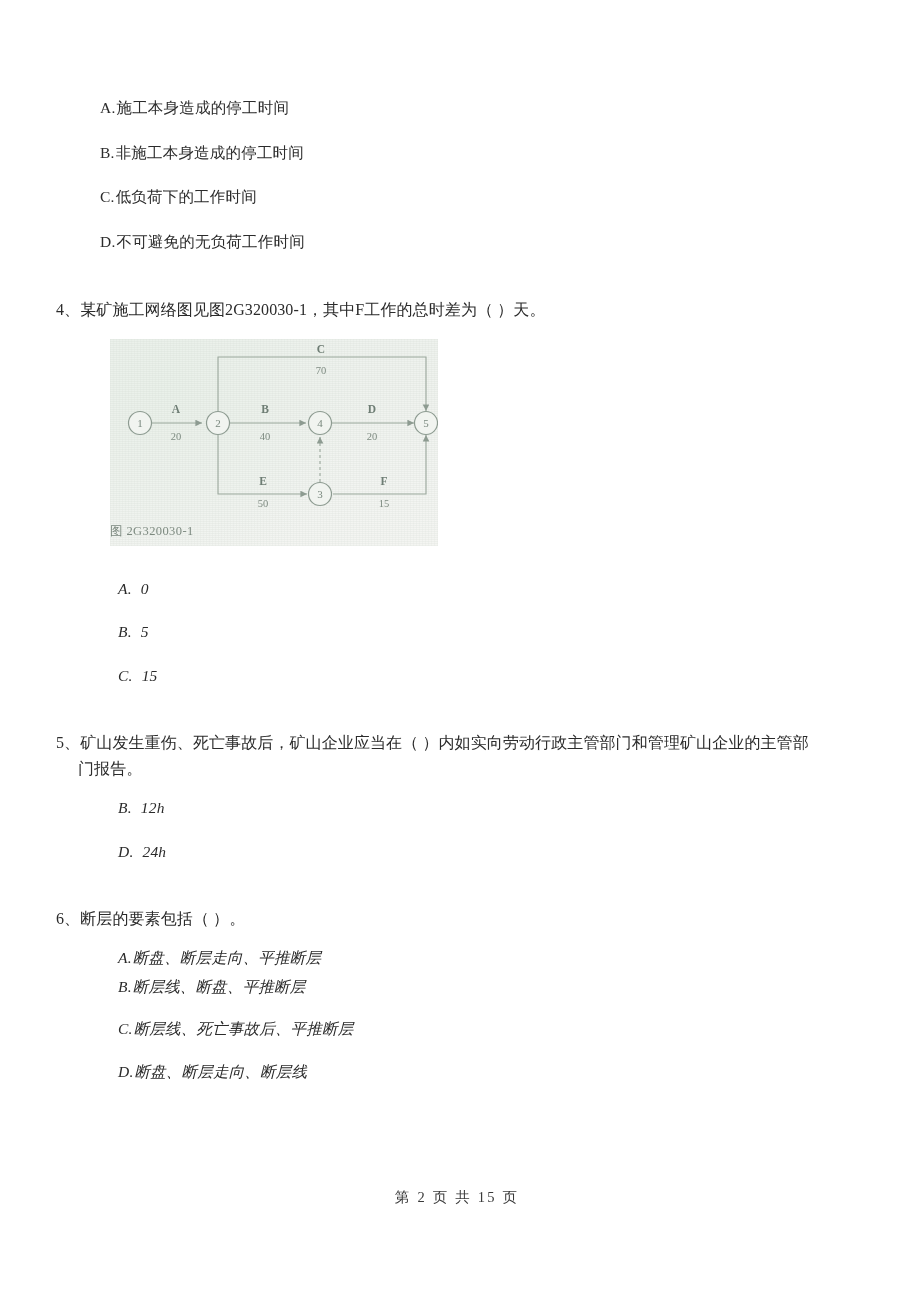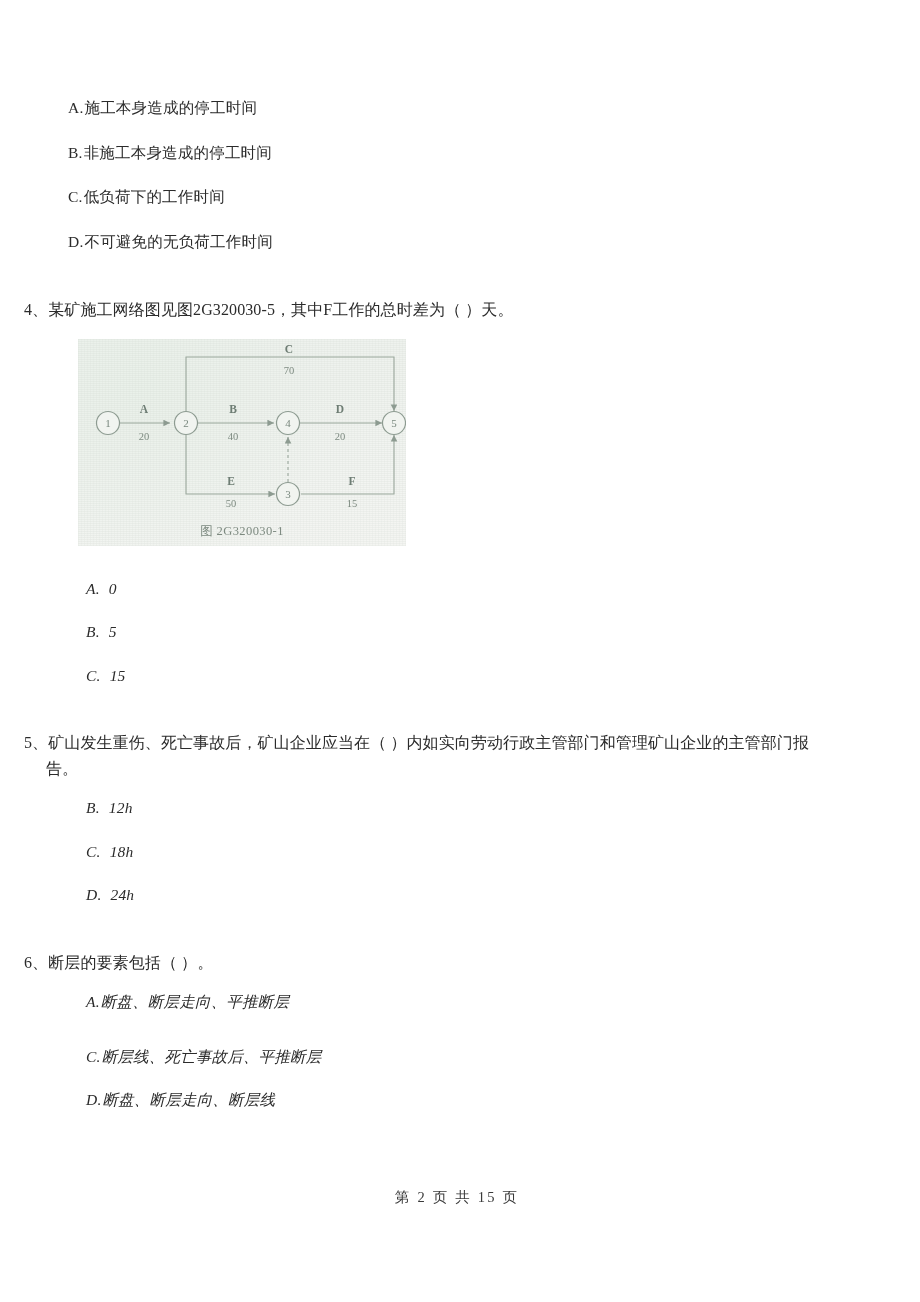--- a/index.html
+++ b/index.html
@@ -14,21 +14,21 @@
     font-family: "Liberation Serif", "DejaVu Serif", serif;
     color: #2b2b2b;
     overflow: hidden;
   }
   .page {
     position: absolute;
     left: 0; top: 0;
     width: 920px;
     height: 1302px;
     box-sizing: border-box;
-    padding: 100px 130px 0 68px;
+    padding: 100px 130px 0 100px;
   }
 
   
   .opt {
     font-size: 15.5px;
     line-height: 1;
     letter-spacing: 0.2px;
     margin: 0 0 29px 0;
     white-space: nowrap;
   }
@@ -75,21 +75,21 @@
     background-image:
       repeating-linear-gradient(0deg, rgba(190,200,190,.25) 0 1px, rgba(255,255,255,0) 1px 2px),
       repeating-linear-gradient(90deg, rgba(200,205,198,.20) 0 1px, rgba(255,255,255,0) 1px 3px);
     pointer-events: none;
   }
   .figure-svg { position: absolute; left: 0; top: 0; }
   .fig-caption {
     position: absolute;
     left: 0; right: 0;
     bottom: 6px;
-    text-align: center;
+    text-align: left;
     font-size: 12.5px;
     color: #7d8a80;
     letter-spacing: .4px;
     font-family: "Liberation Serif", serif;
   }
 
   
   .footer {
     position: absolute;
     left: 130px;
@@ -128,21 +128,21 @@
   <div>
     <p class="opt"><span class="lbl">A.</span><span>施工本身造成的停工时间</span></p>
     <p class="opt"><span class="lbl">B.</span><span>非施工本身造成的停工时间</span></p>
     <p class="opt"><span class="lbl">C.</span><span>低负荷下的工作时间</span></p>
     <p class="opt"><span class="lbl">D.</span><span>不可避免的无负荷工作时间</span></p>
   </div>
 
   <div class="spacer-b"></div>
 
   <div class="q-wrap">
-    <p class="qtext">4、某矿施工网络图见图2G320030-5，其中F工作的总时差为（      ）天。</p>
+    <p class="qtext">4、某矿施工网络图见图2G320030-1，其中F工作的总时差为（      ）天。</p>
   </div>
 
   <div class="figure-box">
     <div class="figure-noise"></div>
     <svg class="figure-svg" width="328" height="207" viewBox="0 0 328 207">
       <defs>
         <marker id="ah" markerWidth="7" markerHeight="7" refX="6" refY="3" orient="auto">
           <path d="M0,0 L6,3 L0,6 z" fill="#8d9b91"></path>
         </marker>
       </defs>
@@ -207,34 +207,34 @@
   <div class="spacer-b"></div>
 
   <div class="q-wrap">
     <p class="qtext">5、矿山发生重伤、死亡事故后，矿山企业应当在（      ）内如实向劳动行政主管部门和管理矿山企业的主管部门报告。</p>
   </div>
 
   <div style="height:18px"></div>
 
   <div>
     <p class="opt-indent"><span class="lbl">B.</span><span>12h</span></p>
-    <p class="opt-indent"><span class="lbl">C.</span><span>18h</span></p>
     <p class="opt-indent"><span class="lbl">D.</span><span>24h</span></p>
   </div>
 
   <div class="spacer-b"></div>
 
   <div class="q-wrap">
     <p class="qtext">6、断层的要素包括（      ）。</p>
   </div>
 
   <div style="height:18px"></div>
 
   <div>
-    <p class="opt-indent" style="margin-bottom:40px"><span class="lbl" style="margin-right:1px">A.</span><span>断盘、断层走向、平推断层</span></p>
+    <p class="opt-indent" style="margin-bottom:13px"><span class="lbl" style="margin-right:1px">A.</span><span>断盘、断层走向、平推断层</span></p>
+    <p class="opt-indent" style="margin-bottom:27px"><span class="lbl" style="margin-right:1px">B.</span><span>断层线、断盘、平推断层</span></p>
     <p class="opt-indent" style="margin-bottom:27px"><span class="lbl" style="margin-right:1px">C.</span><span>断层线、死亡事故后、平推断层</span></p>
     <p class="opt-indent" style="margin-bottom:12px"><span class="lbl" style="margin-right:1px">D.</span><span>断盘、断层走向、断层线</span></p>
   </div>
 
 </div>
 
 <div class="footer">
   <div class="footer-rule"></div>
   <div class="footer-text"><span class="footer-inner">第 2 页 共 15 页</span></div>
 </div>

